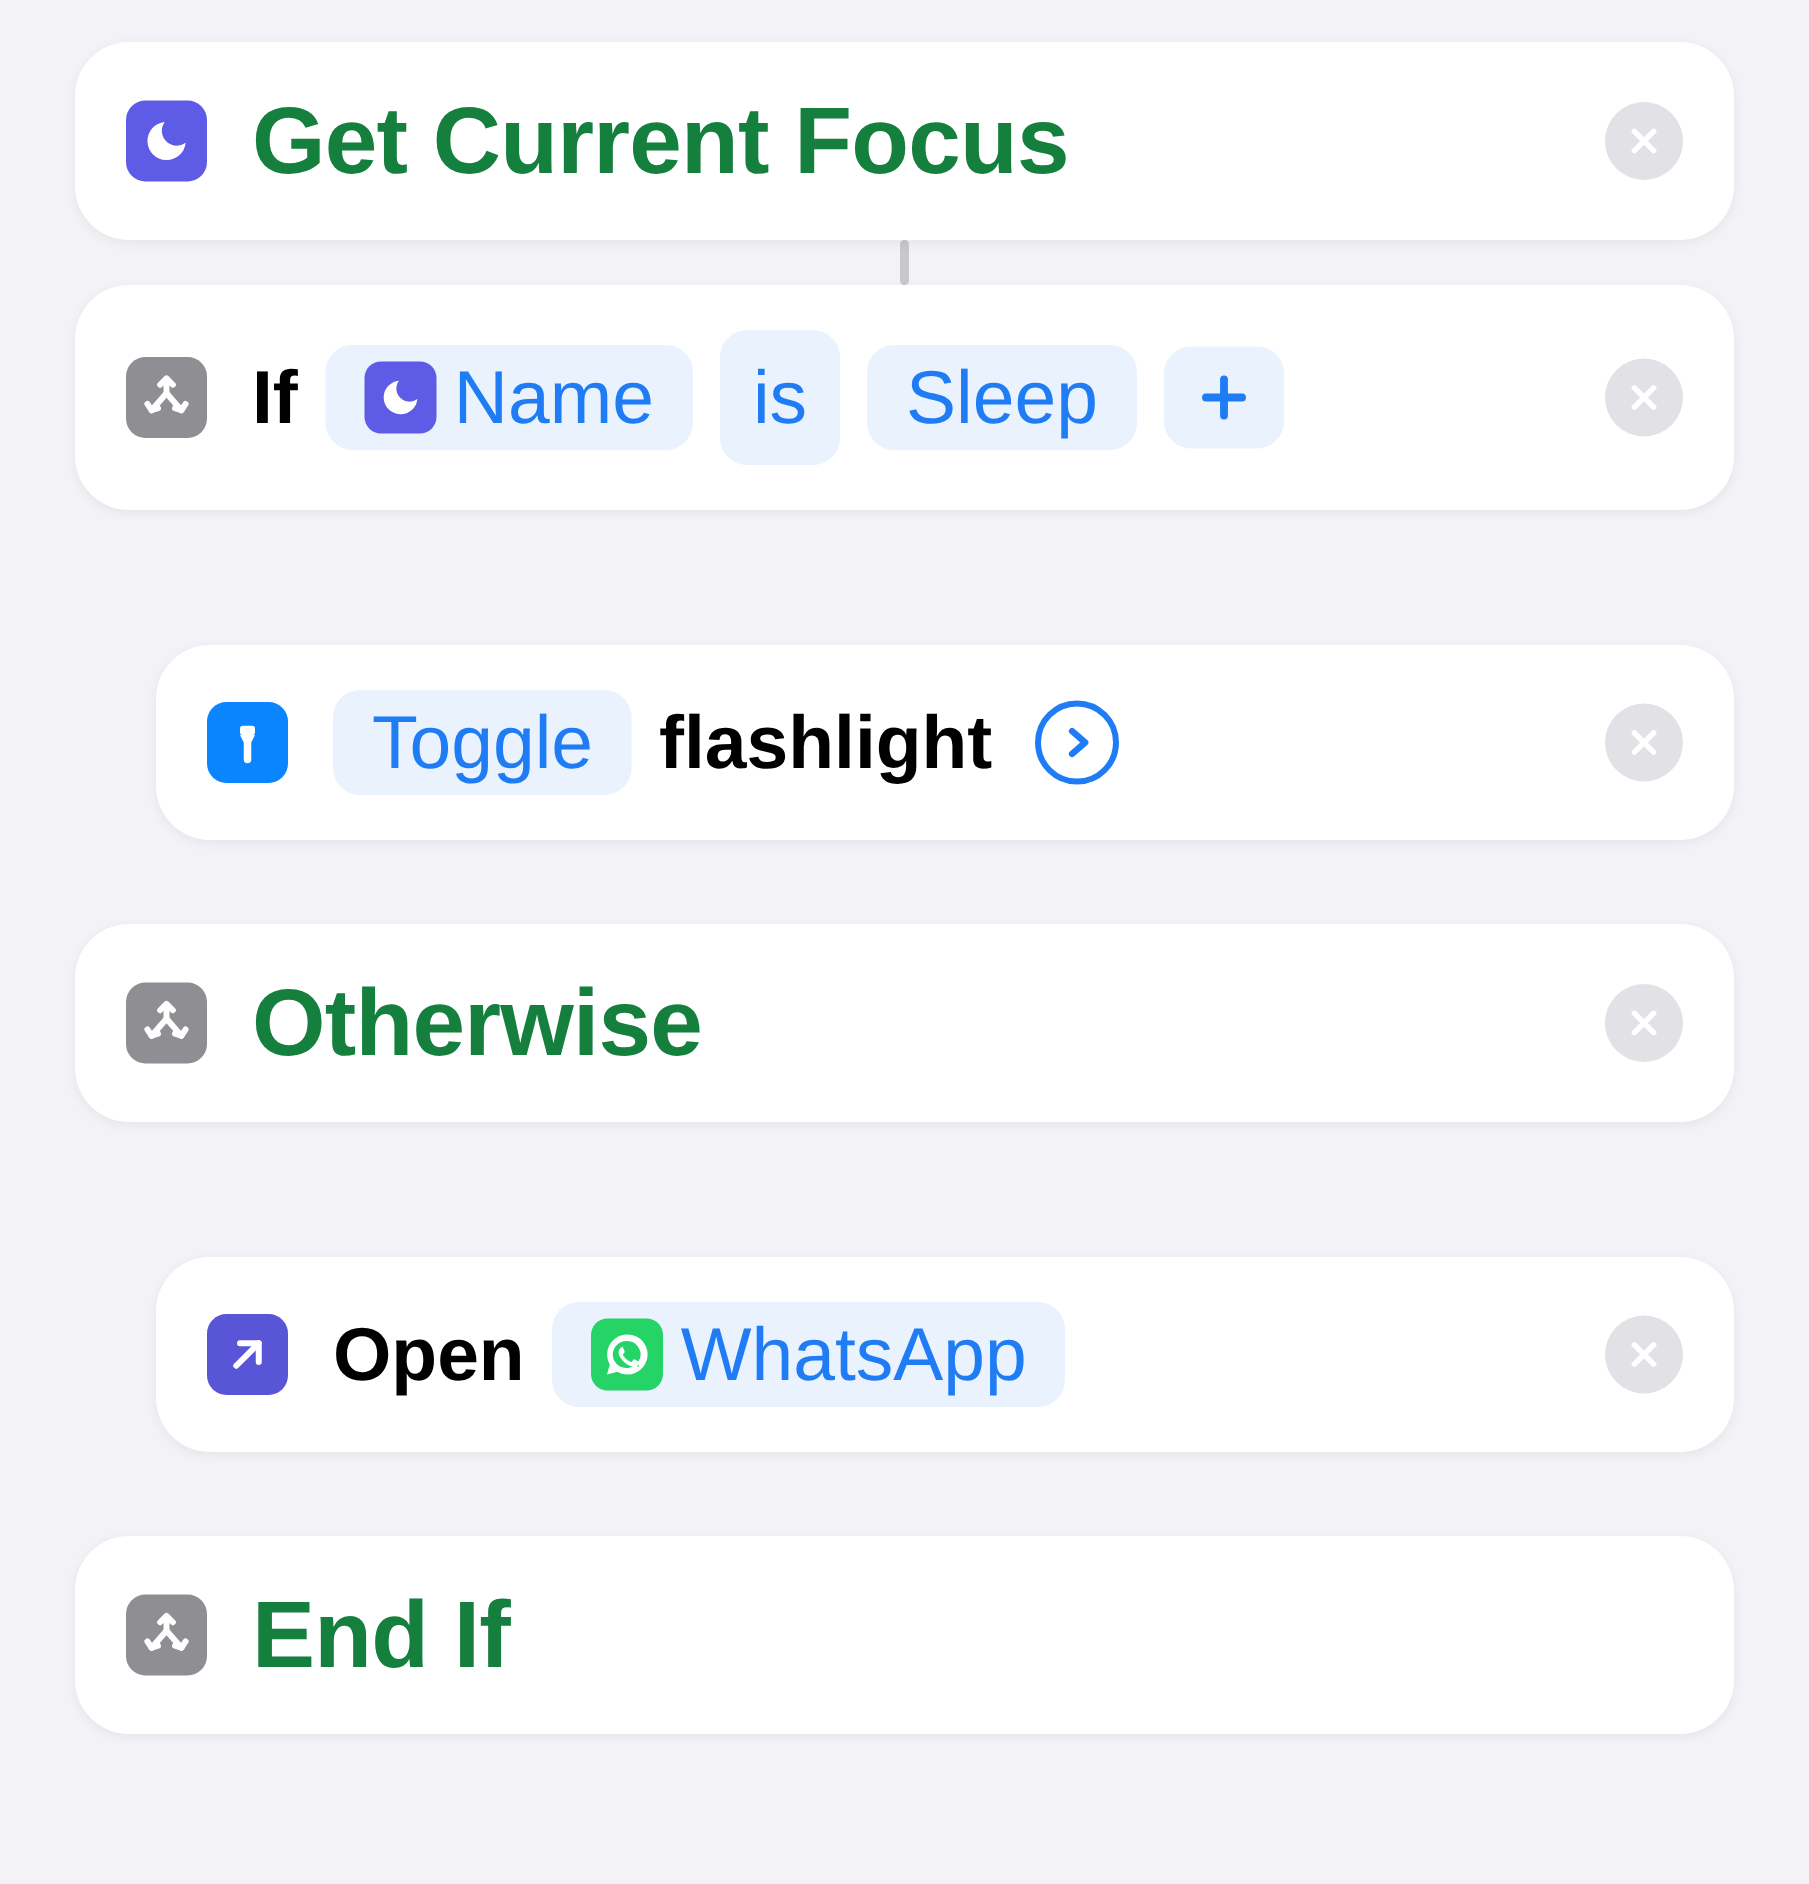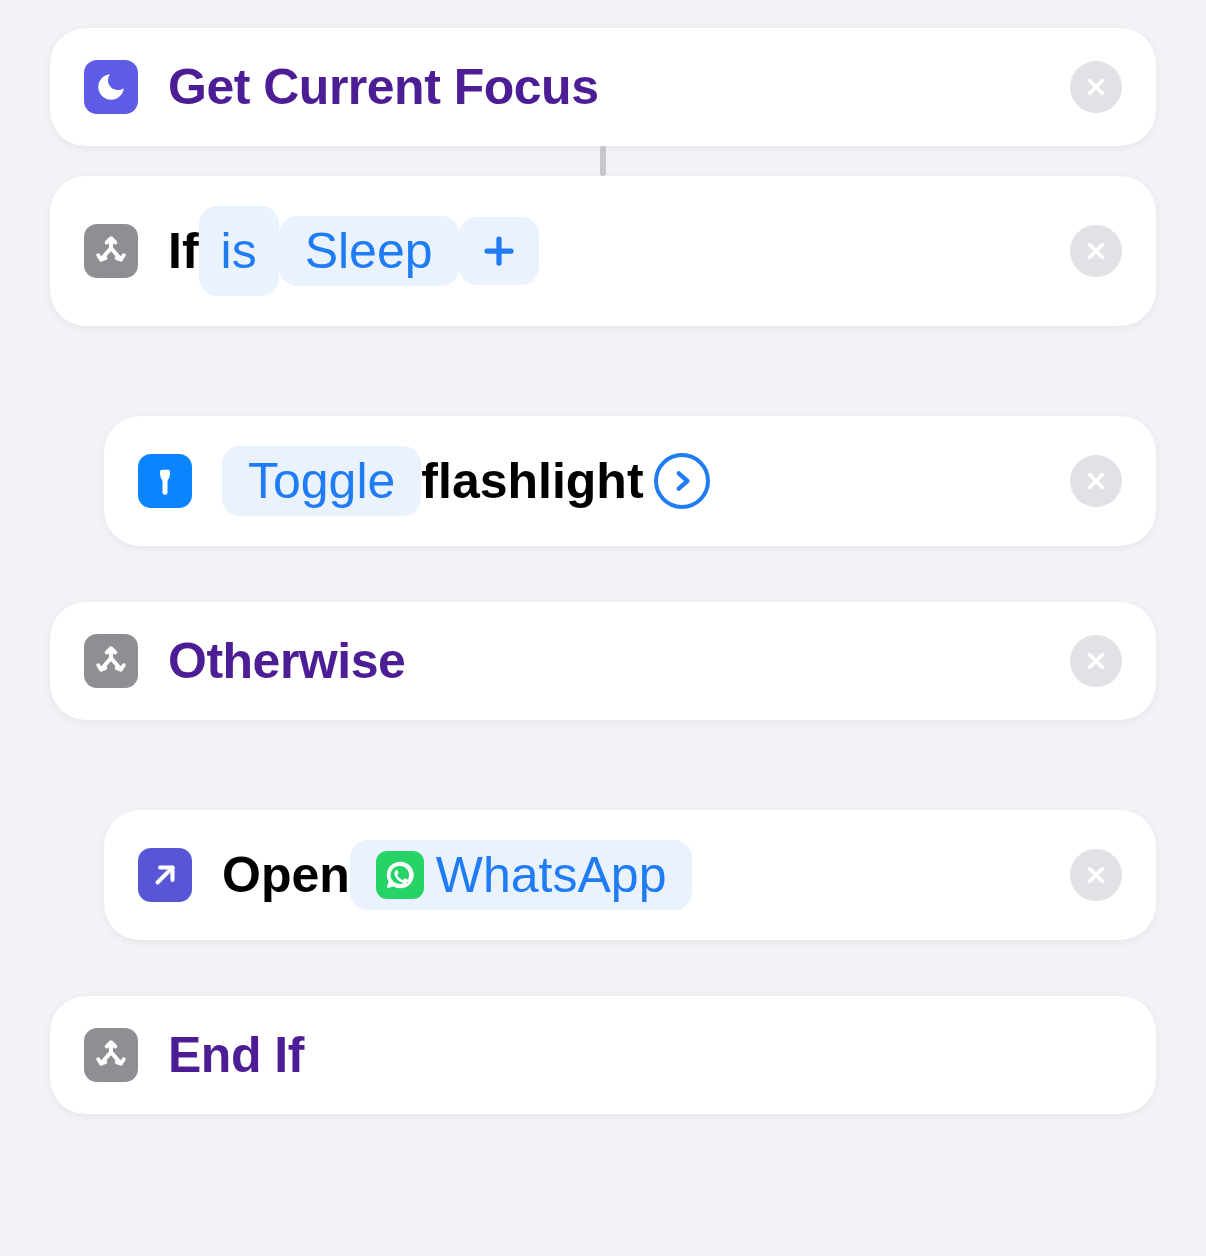--- a/index.html
+++ b/index.html
@@ -41,41 +41,41 @@
     justify-content: center;
     flex-shrink: 0;
     margin-right: 30px;
   }
   .icon-purple { background: #5e5ce6; }
   .icon-gray   { background: #8e8e93; }
   .icon-blue   { background: #0a84ff; }
   .icon-violet { background: #5856d6; }
   .icon-green  { background: #25d366; border-radius: 12px; }
   .title {
-    font-size: 50px;
+    font-size: 63px;
     font-weight: 600;
-    color: #4c1d95;
+    color: #15803d;
     letter-spacing: -0.5px;
   }
   .close-btn {
     position: absolute;
     right: 34px;
     top: 50%;
     transform: translateY(-50%);
     width: 52px;
     height: 52px;
     background: #e1e1e6;
     border-radius: 50%;
     display: flex;
     align-items: center;
     justify-content: center;
     cursor: pointer;
   }
   .close-btn svg { width: 22px; height: 22px; }
-  .row { display: flex; align-items: center; flex-wrap: wrap; }
+  .row { display: flex; align-items: center; flex-wrap: wrap; gap: 18px; }
   .token {
     background: #e9f2fd;
     border-radius: 18px;
     padding: 6px 26px;
     font-size: 50px;
     font-weight: 500;
     color: #1f7cf4;
     display: inline-flex;
     align-items: center;
     gap: 12px;
@@ -144,20 +144,28 @@
       <path d="M12 4 L12 10"></path>
         <path d="M12 10 L5 18"></path>
         <path d="M12 10 L19 18"></path>
       <polyline points="3,15 5,18 8,17"></polyline>
         <polyline points="21,15 19,18 16,17"></polyline>
       <polyline points="9,6 12,3 15,6"></polyline>
     </svg>
   </div>
   <div class="row">
     <span class="plain-text">If</span>
+    <span class="token">
+      <span class="token-icon-box icon-purple">
+        <svg viewBox="0 0 24 24" width="30" height="30" fill="#fff">
+            <path d="M21 12.8A9 9 0 1 1 11.2 3a7 7 0 0 0 9.8 9.8z"></path>
+          </svg>
+      </span>
+      <span>Name</span>
+    </span>
     <span class="token small-pad">is</span>
     <span class="token">Sleep</span>
     <span class="plus-token">
       <svg viewBox="0 0 24 24" width="36" height="36" stroke="#1f7cf4" stroke-width="3.5" stroke-linecap="round">
           <line x1="12" y1="4" x2="12" y2="20"></line>
           <line x1="4" y1="12" x2="20" y2="12"></line>
         </svg>
     </span>
   </div>
   <div class="close-btn">

